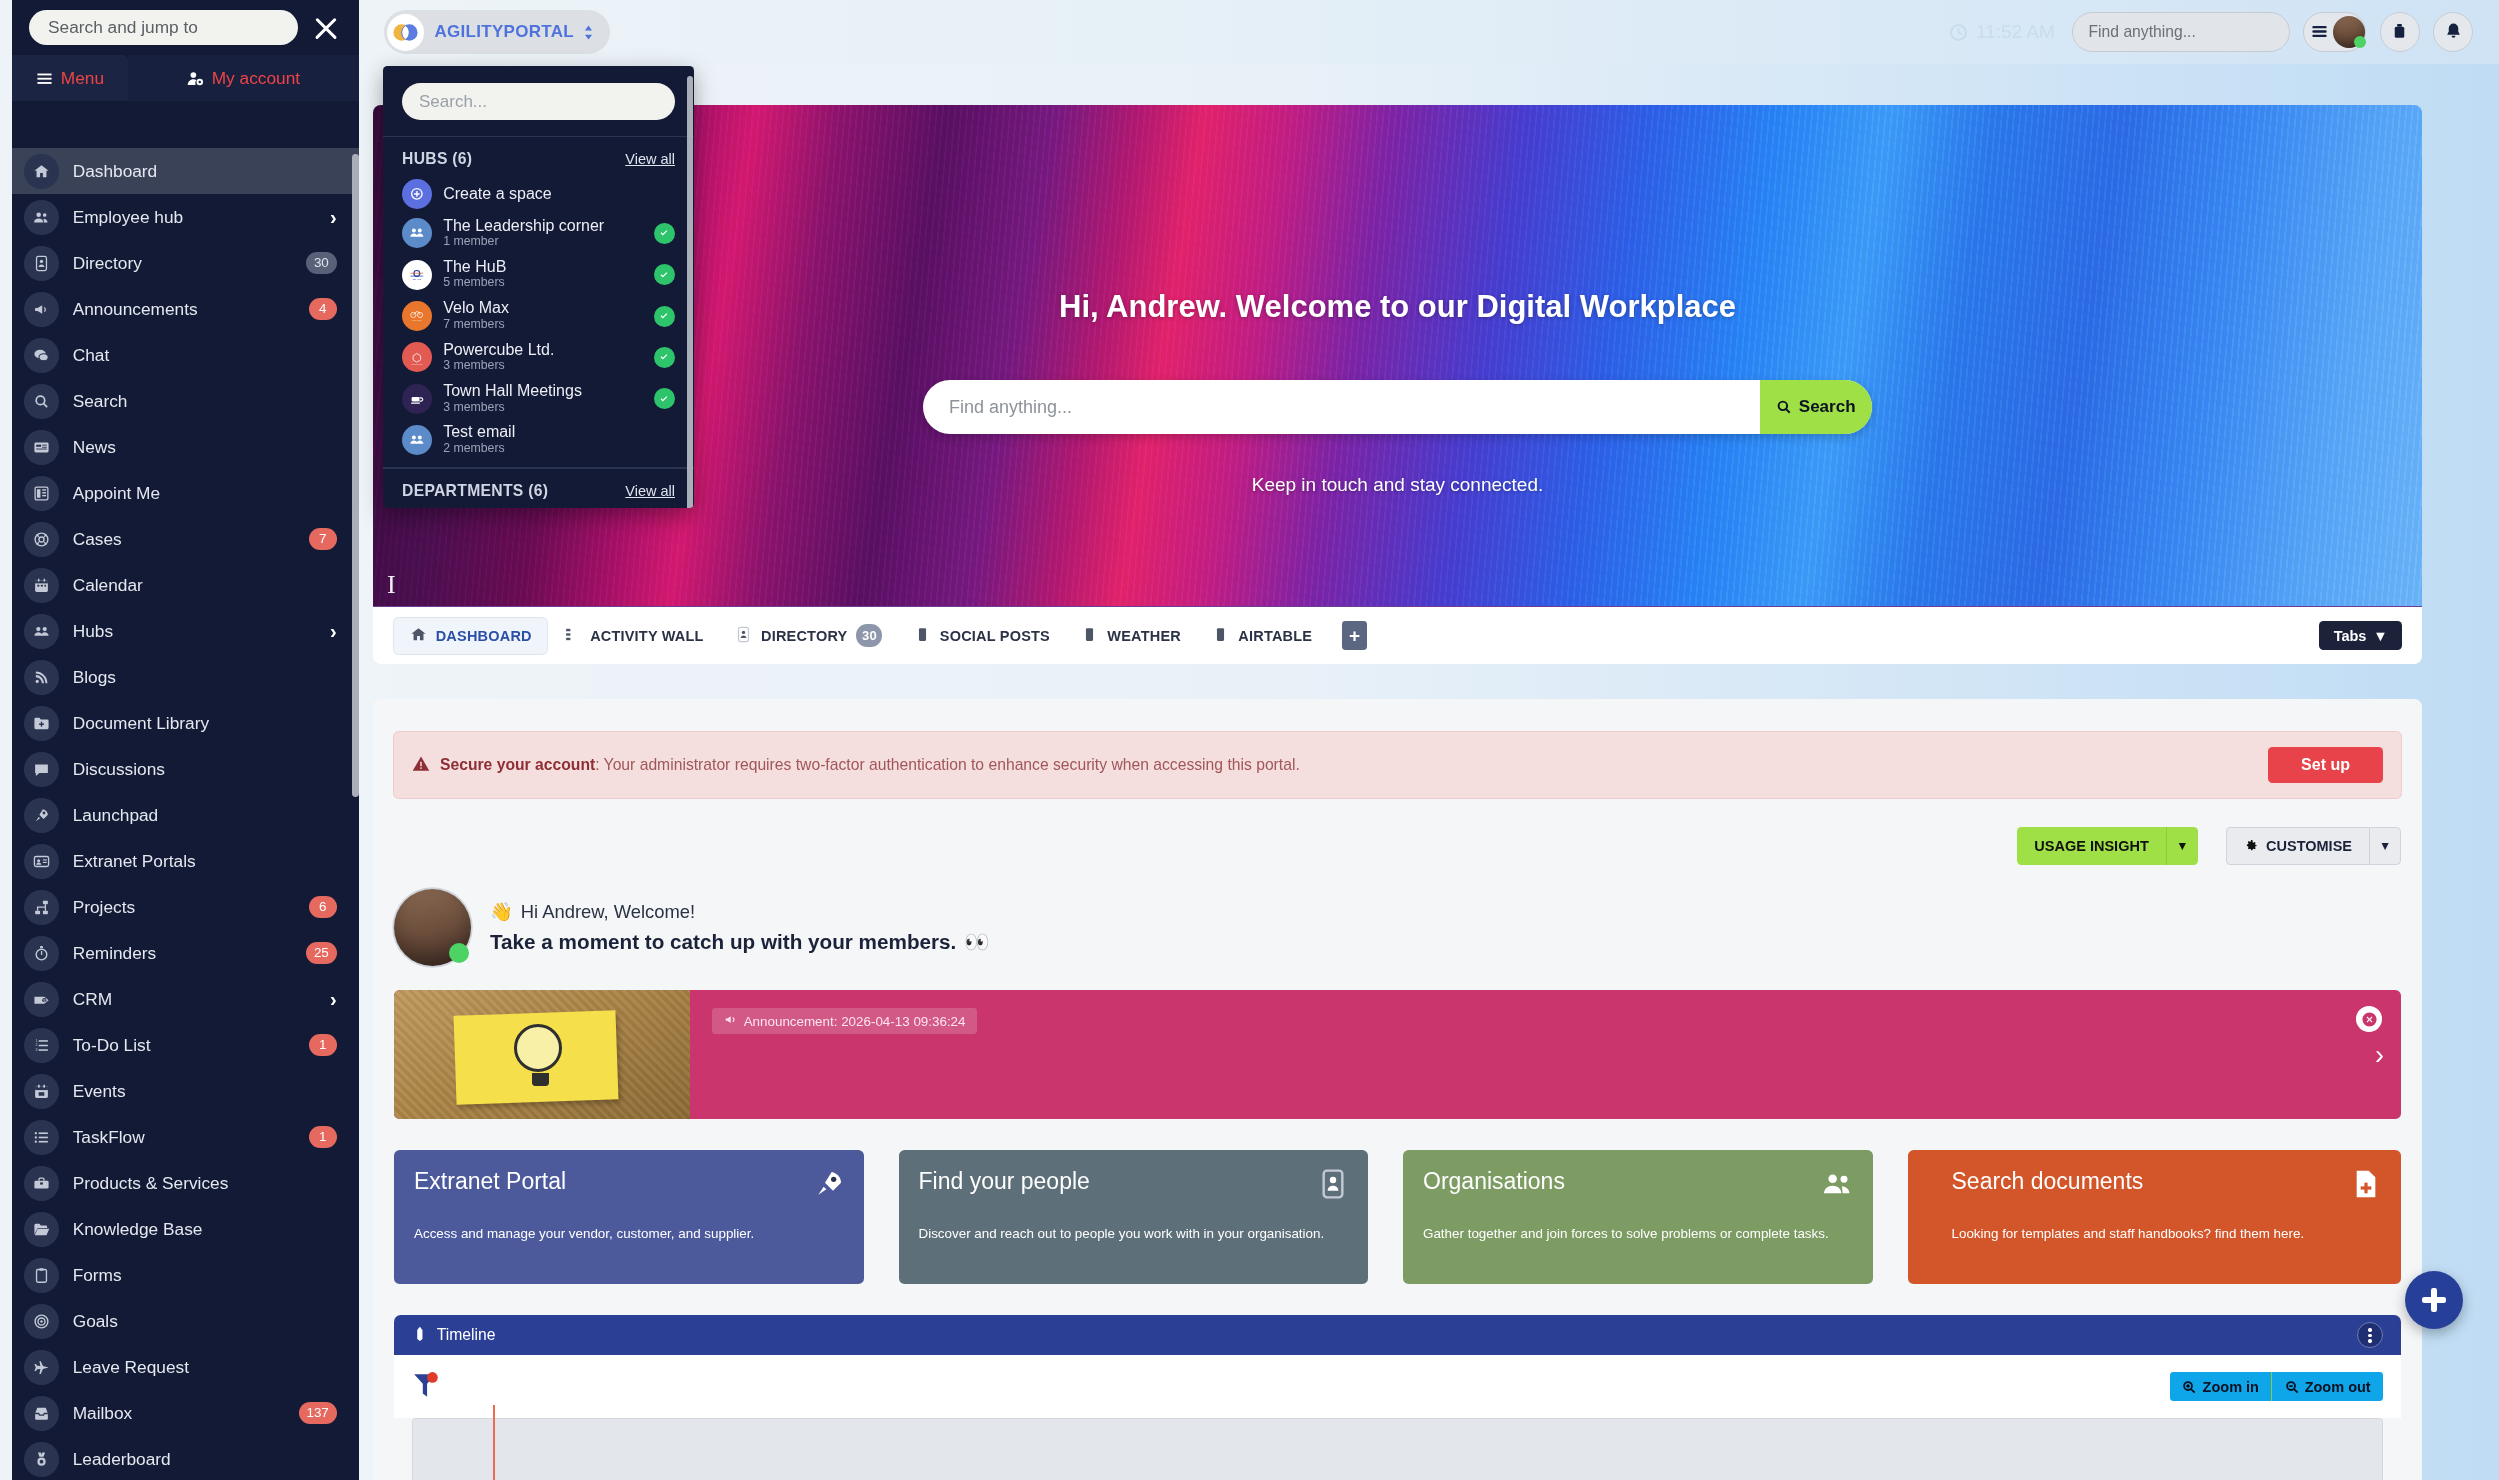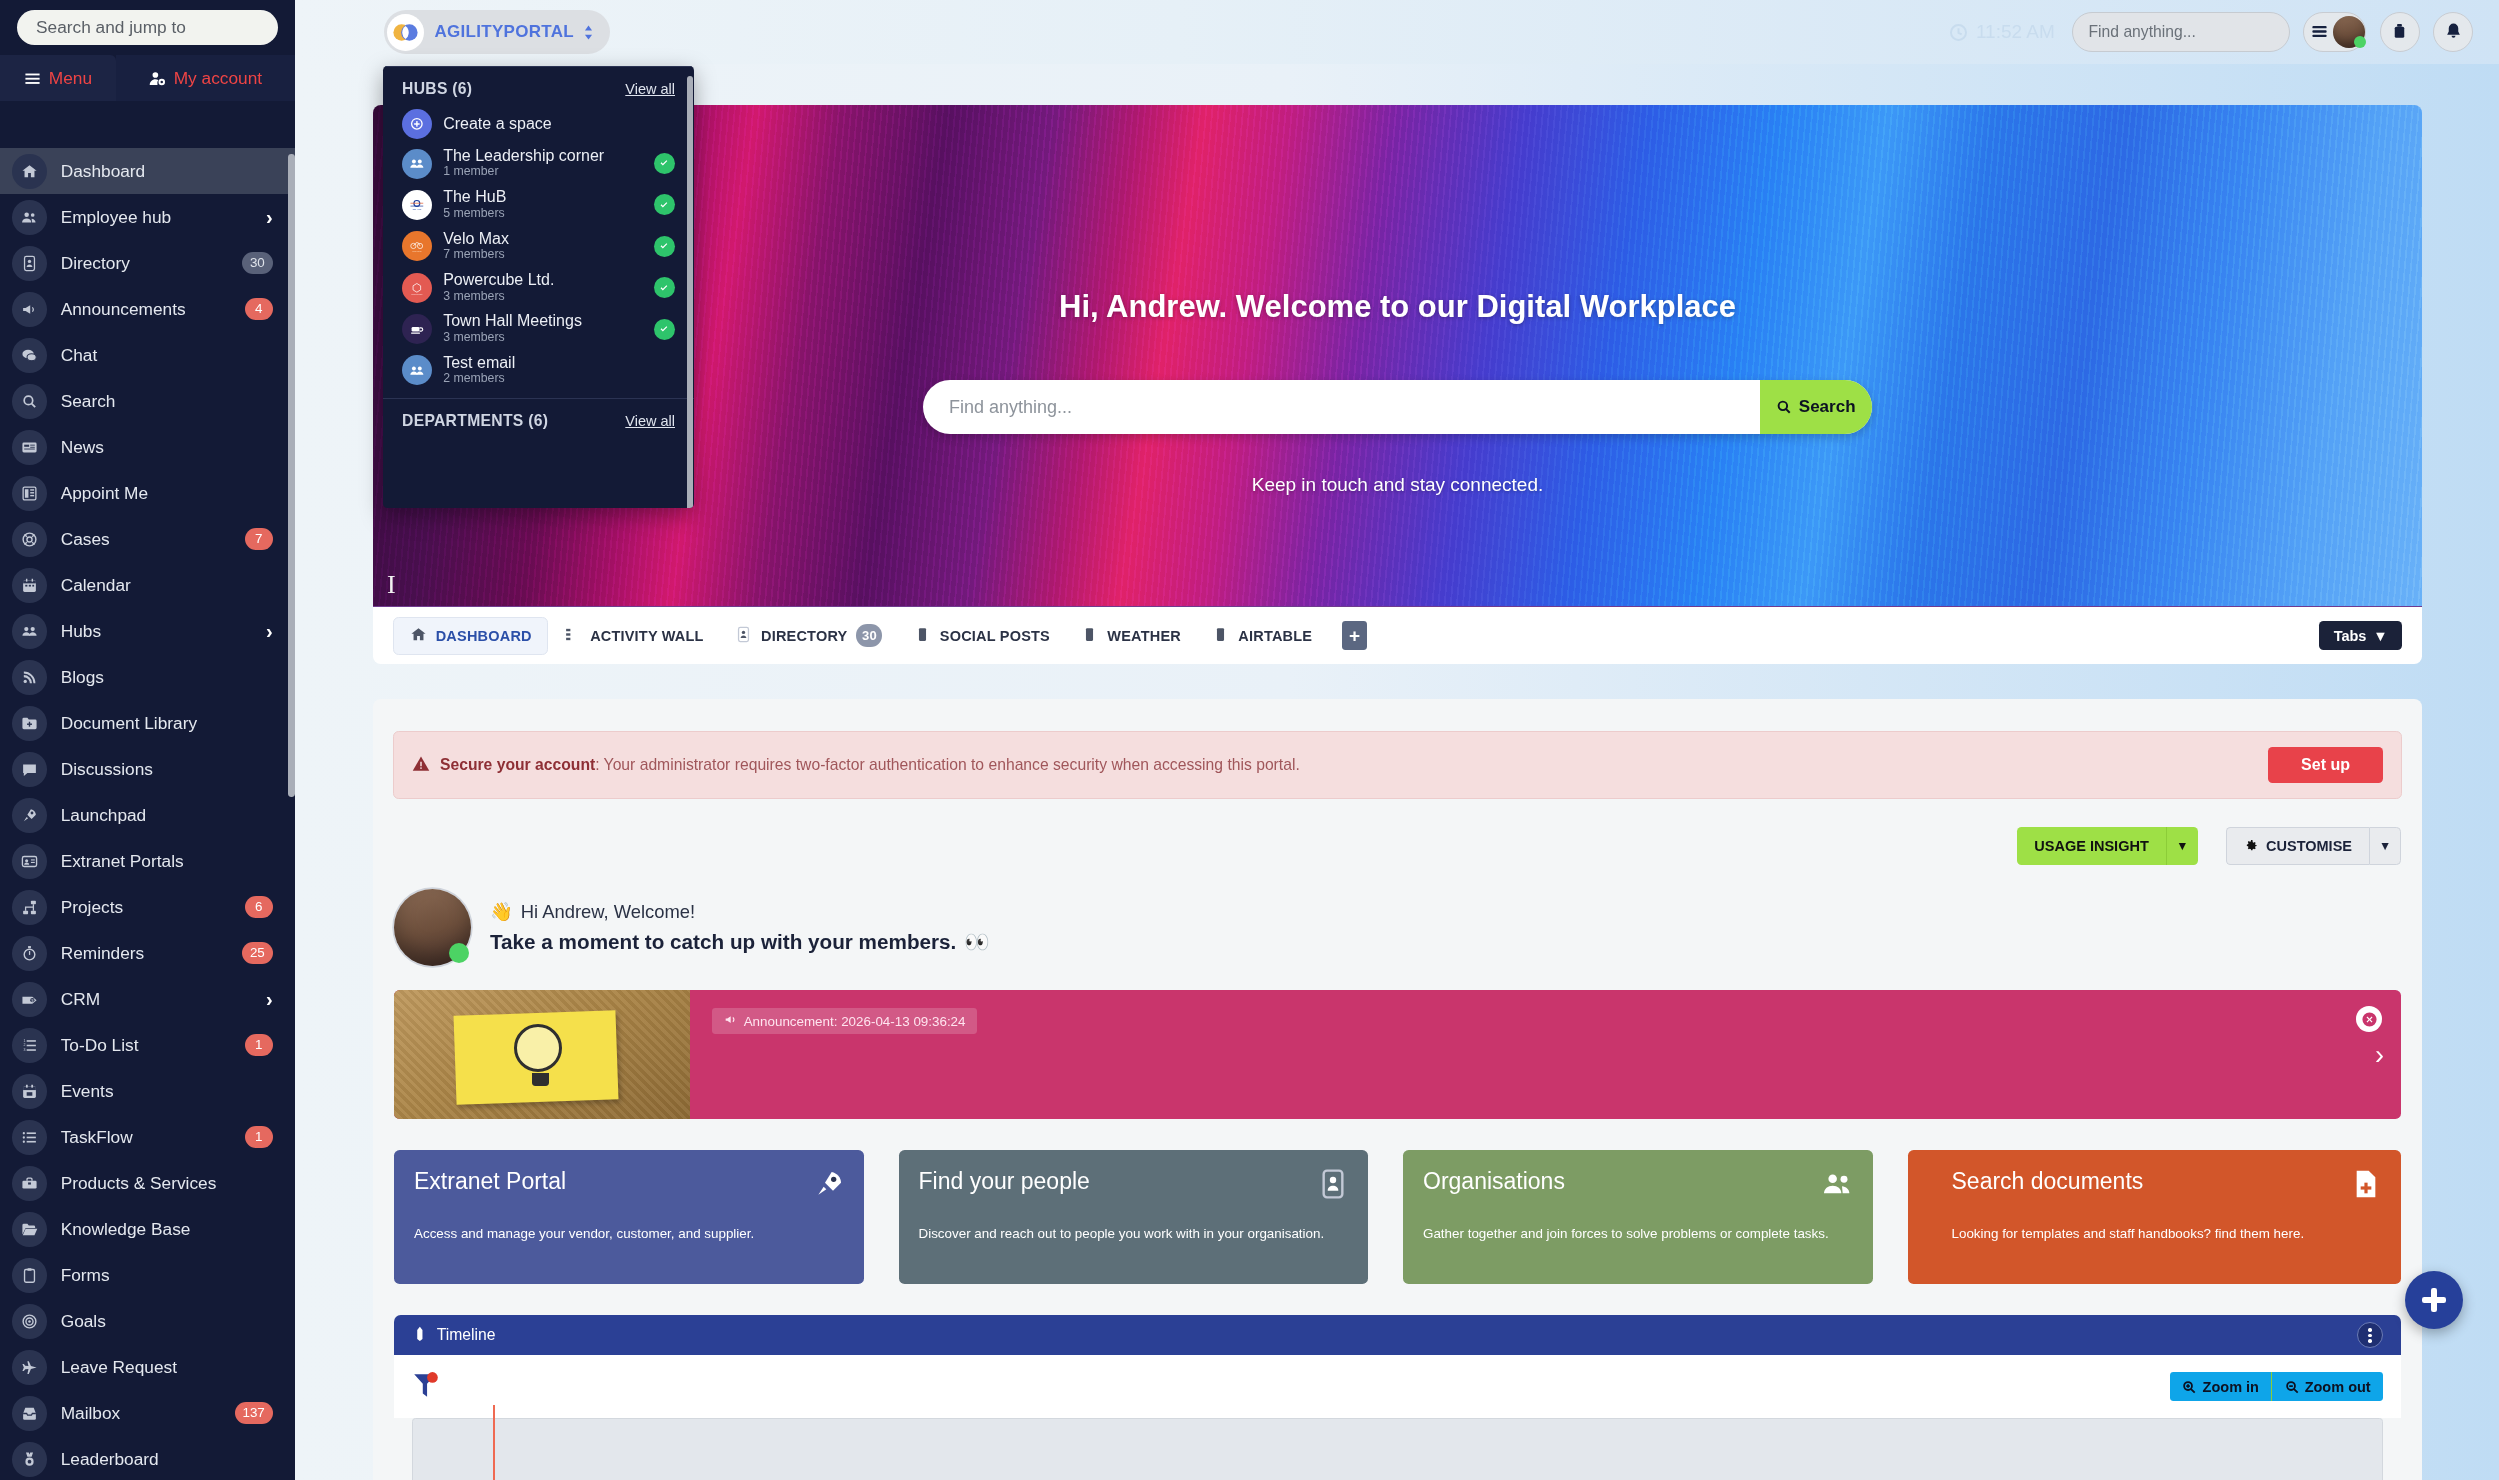--- a/index.html
+++ b/index.html
@@ -6,22 +6,22 @@
   html, body {
     width: 2500px; height: 1480px;
     font-family: "Liberation Sans", sans-serif;
     background: #eef3f8;
     overflow: hidden;
   }
   #root { position: relative; width: 2500px; height: 1480px; }
 
   
   .sidebar {
-    position: absolute; left: 0; top: 0;
-    width: 295px; height: 1480px;
+    position: absolute; left: 12px; top: 0;
+    width: 347px; height: 1480px;
     background: #131a36;
     overflow: hidden;
     z-index: 40;
   }
   .sb-searchrow {
     height: 55px; display: flex; align-items: center;
     padding: 0 17px 0 17px; gap: 12.3px;
   }
   .sb-search {
     flex: 1; height: 35px; border-radius: 19px;
@@ -768,20 +768,23 @@
               <circle cx="12" cy="15" r="2.6" fill="#2a3350"></circle>
             </svg>
           </span>
           <span class="sb-label">Leaderboard</span>
         </div>
       </div>
     <div class="sb-scrollbar"></div>
   </div>
 
   <div class="hubpanel">
+    <div class="hp-searchwrap">
+      <input class="hp-search" placeholder="Search..." style="">
+    </div>
     <div class="hp-divider"></div>
 
     <div class="hp-sectionhdr">
       <span class="hp-secttitle">HUBS (6)</span>
       <span class="hp-viewall">View all</span>
     </div>
 
     <div class="hp-item">
       <div class="hp-avatar" style="background:#5b6fe0">
         <svg viewBox="0 0 24 24">

